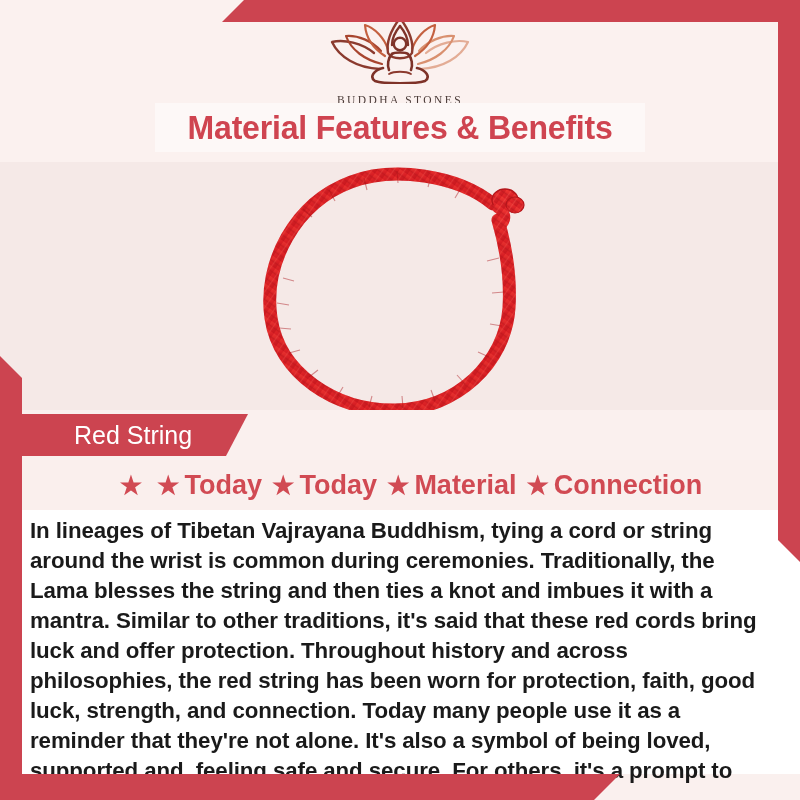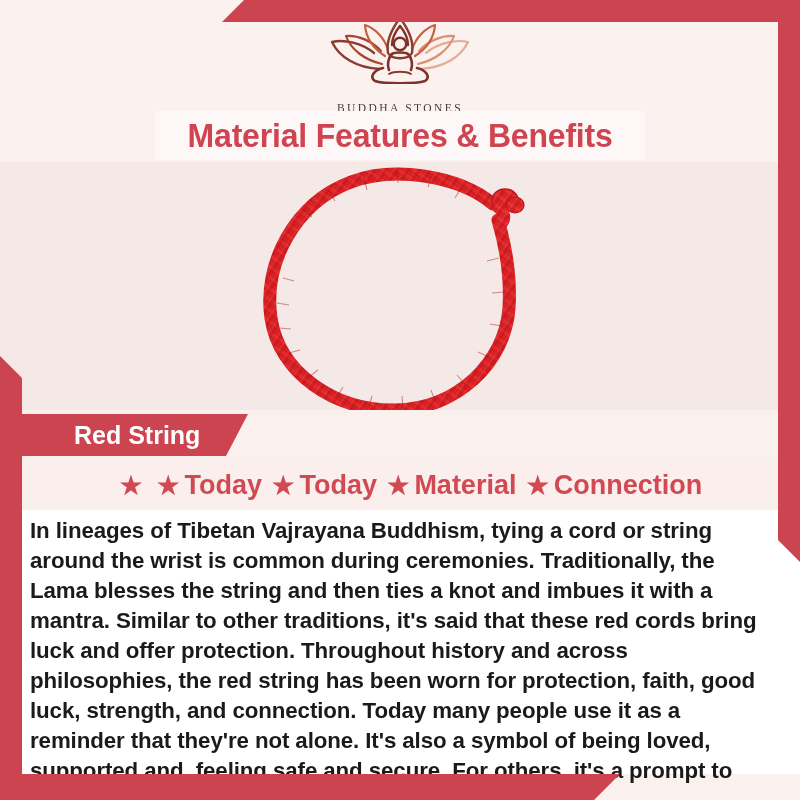--- a/index.html
+++ b/index.html
@@ -34,30 +34,30 @@
   .header{
     position:absolute;top:0;left:0;width:800px;height:162px;
     background:#fbf1ef;
   }
   .logo-wrap{
     position:absolute;top:12px;left:0;width:800px;
     display:flex;flex-direction:column;align-items:center;
   }
   .logo-mark{display:block;}
   .logo-text{
-    margin-top:14px;
+    margin-top:6px;
     font-family:"Liberation Serif", serif;
     font-size:11.5px;letter-spacing:2.4px;color:#4a3b38;
     font-weight:400;
   }
 
   .title-bar{
     position:absolute;left:155px;top:103px;width:490px;height:49px;
     background:#fdf8f7;
-    display:flex;align-items:center;justify-content:center;margin-top:8px;
+    display:flex;align-items:center;justify-content:center;
   }
   .title-text{
     color:#cf4450;
     font-family:"Liberation Sans Narrow","Liberation Sans",sans-serif;
     font-weight:700;
     font-size:33px;
     letter-spacing:-0.2px;
     transform:scaleX(0.97);
     white-space:nowrap;
   }
@@ -73,21 +73,21 @@
   
   .label-banner{
     position:absolute;left:22px;top:414px;width:226px;height:42px;
     background:#cc4450;
     clip-path:polygon(0 0, 100% 0, calc(100% - 22px) 100%, 0 100%);
     display:flex;align-items:center;
   }
   .label-text{
     color:#ffffff;
     font-family:"Liberation Sans Narrow","Liberation Sans",sans-serif;
-    font-weight:700;font-size:25px;letter-spacing:0px;
+    font-weight:400;font-size:25px;letter-spacing:0px;
     margin-left:52px;white-space:nowrap;text-align:right;
   }
   .label-strip{
     position:absolute;left:0;top:410px;width:800px;height:50px;
     background:#f5e9e7;z-index:-1;
   }
 
   
   .benefits{
     position:absolute;left:22px;top:460px;width:778px;height:50px;

